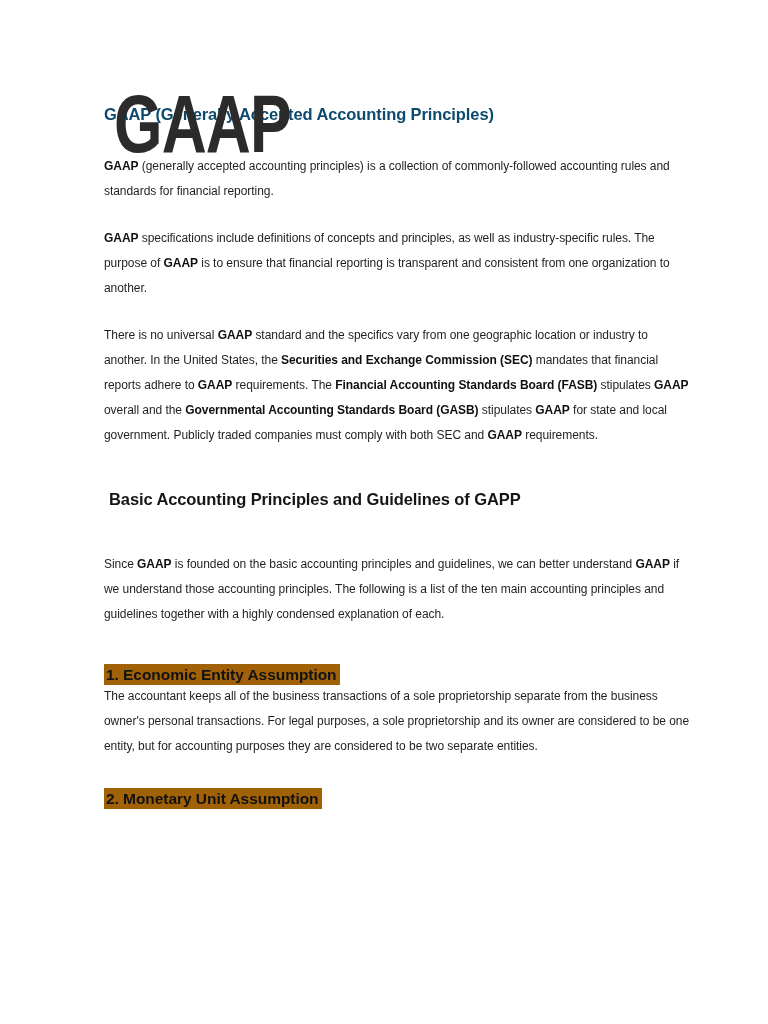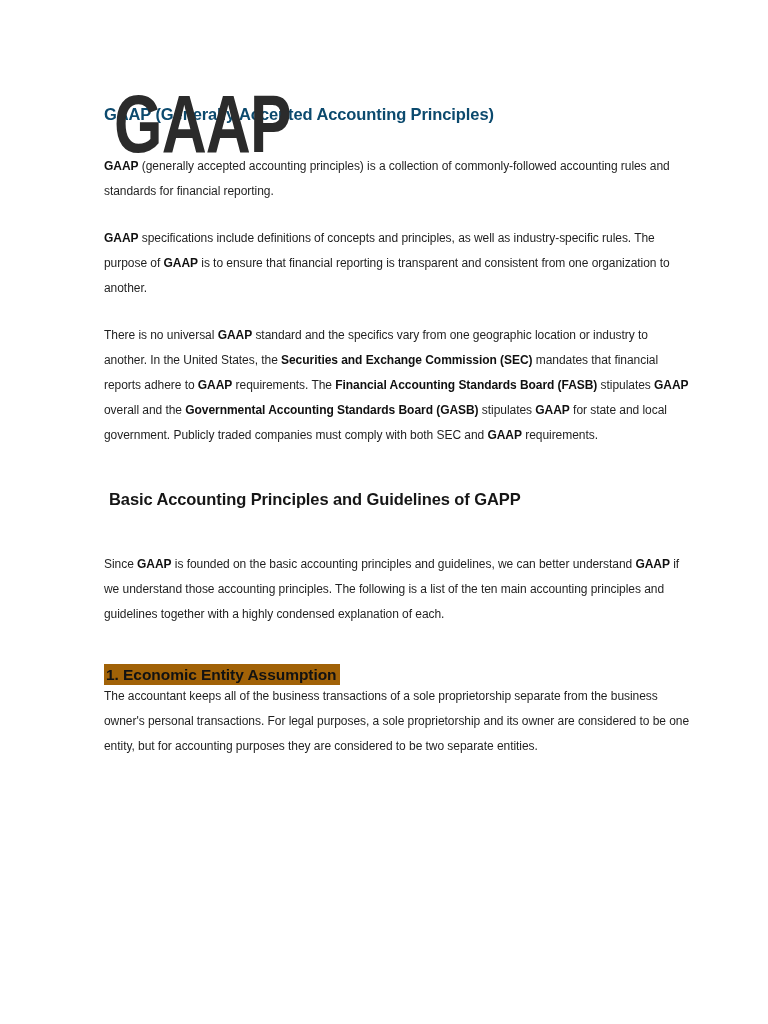--- a/index.html
+++ b/index.html
@@ -138,19 +138,20 @@
 
     <p class="body-text"><span>Since </span><b>GAAP</b><span> is founded on the basic accounting principles and guidelines, we can better understand </span><b>GAAP</b><span> if we understand those accounting principles. The following is a list of the ten main accounting principles and guidelines together with a highly condensed explanation of each.</span></p>
 
     <div class="gap-xl"></div>
 
     <h3 class="num-heading"><span class="hl">1. Economic Entity Assumption</span></h3>
     <p class="body-text">The accountant keeps all of the business transactions of a sole proprietorship separate from the business owner's personal transactions. For legal purposes, a sole proprietorship and its owner are considered to be one entity, but for accounting purposes they are considered to be two separate entities.</p>
 
     <div class="gap-lg"></div>
 
+    <h3 class="num-heading"><span class="hl">2. Monetary Unit Assumption</span></h3>
     <div class="gap-lg"></div>
 
     <div class="gap-lg"></div>
 
 
   </div>
 </div>
 
 </body></html>

